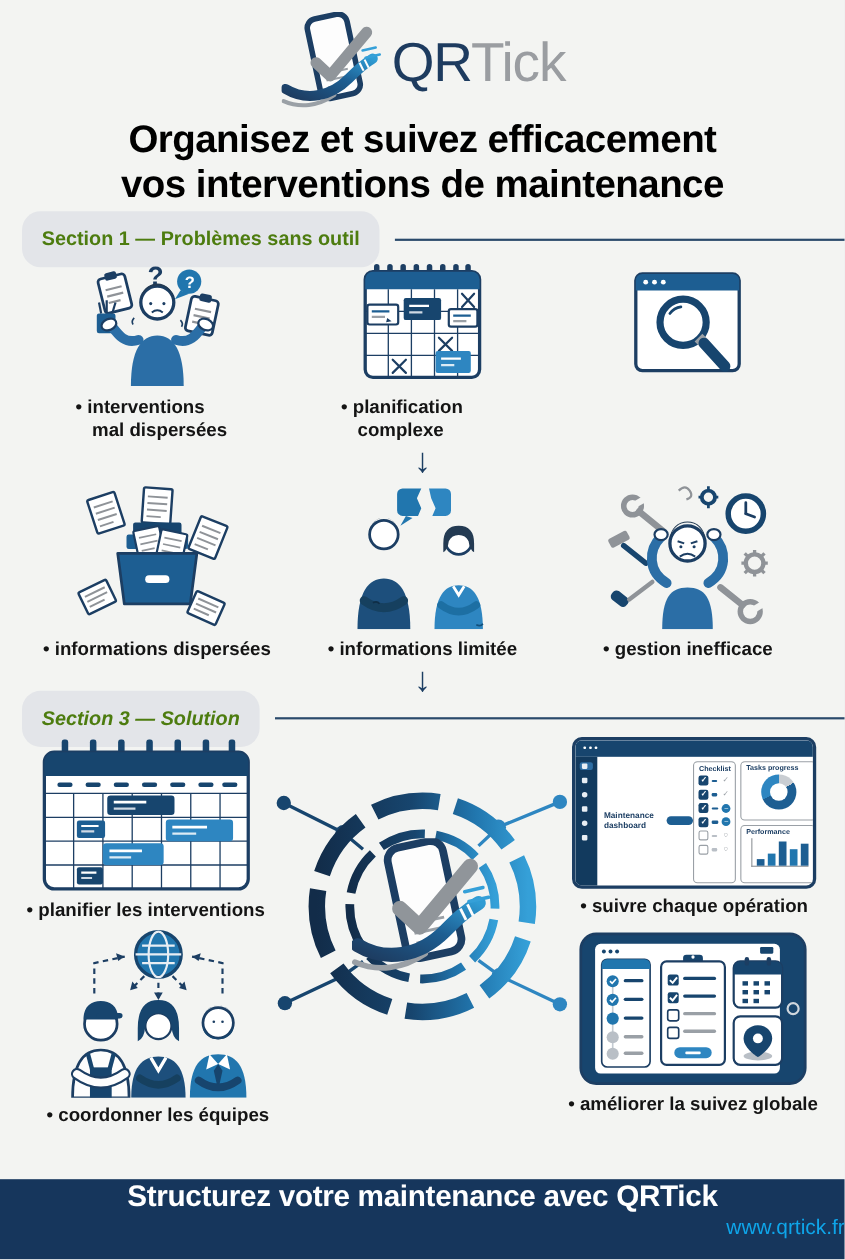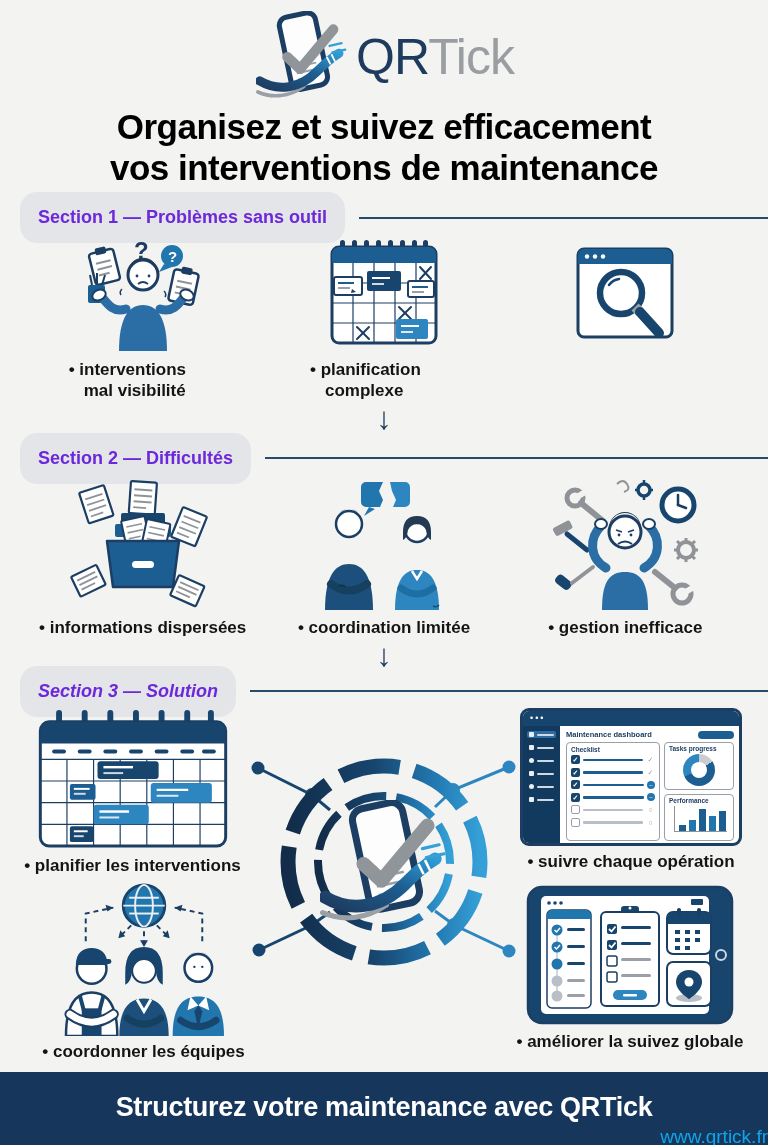--- a/index.html
+++ b/index.html
@@ -12,21 +12,21 @@
   .logo-mark { width:96px; height:92px; }
   .logo-text { font-size:50px; font-weight:normal; letter-spacing:-1px; }
   .logo-text .qr { color:#1d3b5f; }
   .logo-text .tick { color:#9a9da1; }
 
   
   .main-title { text-align:center; color:#000000; font-size:35px; font-weight:bold; line-height:1.18; letter-spacing:-0.5px; margin-top:2px; }
 
   
   .section-header { display:flex; align-items:center; padding-left:20px; height:34px; }
-  .section-header .pill { background:#e3e5e9; border-radius:17px; padding:15px 18px; font-size:18px; font-weight:bold; color:#6d28d9; white-space:nowrap; }
+  .section-header .pill { background:#e3e5e9; border-radius:17px; padding:15px 18px; font-size:18px; font-weight:bold; color:#4d7c0f; white-space:nowrap; }
   .section-header .rule { flex:1; height:2px; background:#2a4a6b; margin-left:14px; }
   .sh1 { margin-top:12px; }
   .sh2 { margin-top:4px; }
   .sh3 { margin-top:0;font-style:italic; }
 
   
   .icons-row { display:flex; padding:0 22px; }
   .cell { flex:1; display:flex; flex-direction:column; align-items:center; }
   .ibox { display:flex; align-items:center; justify-content:center; }
   .row1 .ibox { height:112px; margin-top:4px; }
@@ -51,21 +51,21 @@
   .mini-win { width:222px; height:138px; background:#fff; border:3px solid #1c3e63; border-radius:9px; overflow:hidden; }
   .mw-bar { height:15px; background:#17456e; display:flex; align-items:center; padding:0 7px; }
   .mw-dots { color:#fff; font-size:9px; letter-spacing:2px; line-height:1; }
   .mw-body { display:flex; height:118px; }
   .mw-side { width:37px; background:#123a5e; padding:5px 4px; display:flex; flex-direction:column; gap:6px; }
   .side-row { display:flex; align-items:center; gap:3px; padding:1px 2px; border-radius:2px; }
   .side-row.hl { background:#2d6da3; }
   .side-ico { width:5px; height:5px; background:#e8eef4; border-radius:1px; flex:none; }
   .side-ico.rnd { border-radius:50%; }
   .side-line { height:2px; background:#cfd9e4; flex:1; border-radius:1px; }
-  .mw-main { flex:1; padding:4px 5px 3px 6px; display:flex; flex-direction:column; }
+  .mw-main { flex:1; padding:4px 5px 3px 6px; display:flex; flex-direction:row; }
   .mw-head { display:flex; justify-content:space-between; align-items:center; margin-bottom:3px; }
   .mw-title { font-size:7.5px; font-weight:bold; color:#1c3e63; }
   .mw-btn { width:36px; height:8px; background:#1d5e92; border-radius:4px; }
   .mw-panels { display:flex; gap:4px; flex:1; }
   .mw-check { flex:1.2; border:1.5px solid #9aa0a6; border-radius:4px; padding:3px 4px; }
   .mw-ptitle { font-size:6.5px; font-weight:bold; color:#1c3e63; margin-bottom:2px; }
   .cr { display:flex; align-items:center; gap:3px; margin-bottom:3.5px; }
   .cb { width:9px; height:9px; border-radius:2px; background:#17456e; color:#fff; font-size:7px; line-height:9px; text-align:center; font-weight:bold; flex:none; }
   .cb.off { background:#fff; border:1.5px solid #9aa0a6; }
   .cl { flex:1; height:2.5px; background:#1d5e92; border-radius:1px; }
@@ -73,21 +73,21 @@
   .tr-mark { font-size:7px; color:#9aa0a6; line-height:1; width:9px; text-align:center; flex:none; }
   .tr-mark.badge { color:#fff; background:#2176ae; border-radius:50%; width:8px; height:8px; line-height:8px; font-size:6px; }
   .mw-right { flex:1; display:flex; flex-direction:column; gap:4px; }
   .mw-panel { border:1.5px solid #9aa0a6; border-radius:4px; padding:2px 4px; flex:1; }
   .donut { width:32px; height:32px; border-radius:50%; background:conic-gradient(#c9cdd2 0 16%, #1d5e92 16% 68%, #2e86c1 68% 100%); position:relative; margin:1px auto 0; }
   .donut::after { content:""; position:absolute; inset:8px; background:#fff; border-radius:50%; }
   .bars { display:flex; align-items:flex-end; gap:3px; height:26px; margin:2px 2px 1px 5px; padding-left:4px; border-left:1.5px solid #8f9398; border-bottom:1.5px solid #8f9398; }
   .bars i { width:7px; display:block; }
 
   
-  .footer { position:absolute; left:0; bottom:0; width:768px; height:73px; background:#16365c; text-align:center; color:#fff; padding-top:20px; }
+  .footer { position:absolute; left:0; bottom:0; width:768px; height:73px; background:#16365c; text-align:center; color:#fff; padding-top:0; }
   .footer-tagline { font-size:27px; font-weight:bold; letter-spacing:-0.3px; }
   .footer-site { font-size:19px; color:#0ea5e9; margin-top:3px;text-align:right; }
 </style>
 </head>
 <body>
 
 <svg width="0" height="0" style="position:absolute">
   <defs>
     <linearGradient id="swg" x1="0" y1="1" x2="1" y2="0">
       <stop offset="0" stop-color="#1d3b5f"></stop>
@@ -172,21 +172,21 @@
           <path d="M56,45 q5,-4 10,0" stroke="#1c3e63" stroke-width="1.8" fill="none"></path>
           <path d="M40,50 q-3,3 -1,6" stroke="#1c3e63" stroke-width="1.5" fill="none"></path>
           <path d="M82,52 q3,3 1,6" stroke="#1c3e63" stroke-width="1.5" fill="none"></path>
           <path d="M44,70 C32,74 26,66 20,58" stroke="#2b6ea6" stroke-width="9" fill="none" stroke-linecap="round"></path>
           <path d="M78,70 C90,74 96,66 102,58" stroke="#2b6ea6" stroke-width="9" fill="none" stroke-linecap="round"></path>
           <ellipse cx="17" cy="56" rx="7" ry="5" fill="#fff" stroke="#1c3e63" stroke-width="2" transform="rotate(-24 17 56)"></ellipse>
           <ellipse cx="105" cy="56" rx="7" ry="5" fill="#fff" stroke="#1c3e63" stroke-width="2" transform="rotate(24 105 56)"></ellipse>
           <path d="M37,112 C37,80 46,66 61,66 C76,66 85,80 85,112 Z" fill="#2b6ea6"></path>
         </svg>
       </div>
-      <div class="item-label">• interventions mal visibilité</div>
+      <div class="item-label">• interventions mal dispersées</div>
     </div>
 
     <div class="cell c2">
       <div class="ibox">
         <svg width="120" height="112" viewBox="0 0 120 112">
           <g fill="#1c3e63">
             <rect x="16" y="1" width="5" height="13" rx="2.5"></rect>
               <rect x="28" y="1" width="5" height="13" rx="2.5"></rect>
               <rect x="40" y="1" width="5" height="13" rx="2.5"></rect>
               <rect x="52" y="1" width="5" height="13" rx="2.5"></rect>
@@ -245,24 +245,20 @@
           <line x1="70" y1="68" x2="75" y2="73" stroke="#9aa0a6" stroke-width="10"></line>
           <line x1="75" y1="73" x2="94" y2="94" stroke="#17456e" stroke-width="10" stroke-linecap="round"></line>
         </svg>
       </div>
     </div>
 
   </div>
 
   <div class="flow-arrow"><span>↓</span></div>
 
-  <div class="section-header sh2">
-    <span class="pill">Section 2 — Difficultés</span>
-      <span class="rule"></span>
-  </div>
 
   <div class="icons-row row2">
     <div class="cell">
       <div class="ibox">
         <svg width="156" height="130" viewBox="0 0 156 130">
           <g transform="translate(14,14) rotate(-18)">
               <rect width="26" height="32" rx="1.5" fill="#fff" stroke="#1c3e63" stroke-width="2.2"></rect>
               <line x1="4" y1="8" x2="22" y2="8" stroke="#8f9398" stroke-width="1.8"></line>
               <line x1="4" y1="14" x2="22" y2="14" stroke="#8f9398" stroke-width="1.8"></line>
               <line x1="4" y1="20" x2="22" y2="20" stroke="#8f9398" stroke-width="1.8"></line>
@@ -327,21 +323,21 @@
           <path d="M22,106 q18,13 36,0" stroke="#16405f" stroke-width="8" fill="none" stroke-linecap="round"></path>
           <path d="M30,108 q4,-2 6,1" stroke="#0f2e47" stroke-width="1.5" fill="none"></path>
           <circle cx="108" cy="52" r="12" fill="#fff" stroke="#1c3e63" stroke-width="2.5"></circle>
           <path d="M94,54 q0,-16 14,-16 q14,0 14,16 l0,8 q-4,-2 -5,-10 a10,10 0 0 0 -18,0 q-1,8 -5,10 Z" fill="#233a52"></path>
           <path d="M86,132 C86,102 95,92 108,92 C121,92 130,102 130,132 Z" fill="#2e86c1"></path>
           <path d="M103,93 l5,8 5,-8" stroke="#fff" stroke-width="2.5" fill="none"></path>
           <path d="M92,110 q16,12 32,0" stroke="#1d6fa3" stroke-width="7" fill="none" stroke-linecap="round"></path>
           <path d="M124,128 q4,2 6,-1" stroke="#12507c" stroke-width="1.5" fill="none"></path>
         </svg>
       </div>
-      <div class="item-label">• coordination limitée</div>
+      <div class="item-label">• informations limitée</div>
     </div>
 
     <div class="cell">
       <div class="ibox">
         <svg width="156" height="132" viewBox="0 0 156 132">
           <circle cx="131" cy="27" r="16" fill="#fff" stroke="#17456e" stroke-width="5"></circle>
           <line x1="131" y1="27" x2="131" y2="17" stroke="#1c3e63" stroke-width="2.5" stroke-linecap="round"></line>
           <line x1="131" y1="27" x2="139" y2="30" stroke="#1c3e63" stroke-width="2.5" stroke-linecap="round"></line>
           <circle cx="139" cy="72" r="8" fill="none" stroke="#8f9398" stroke-width="4"></circle>
           <g stroke="#8f9398" stroke-width="3">

